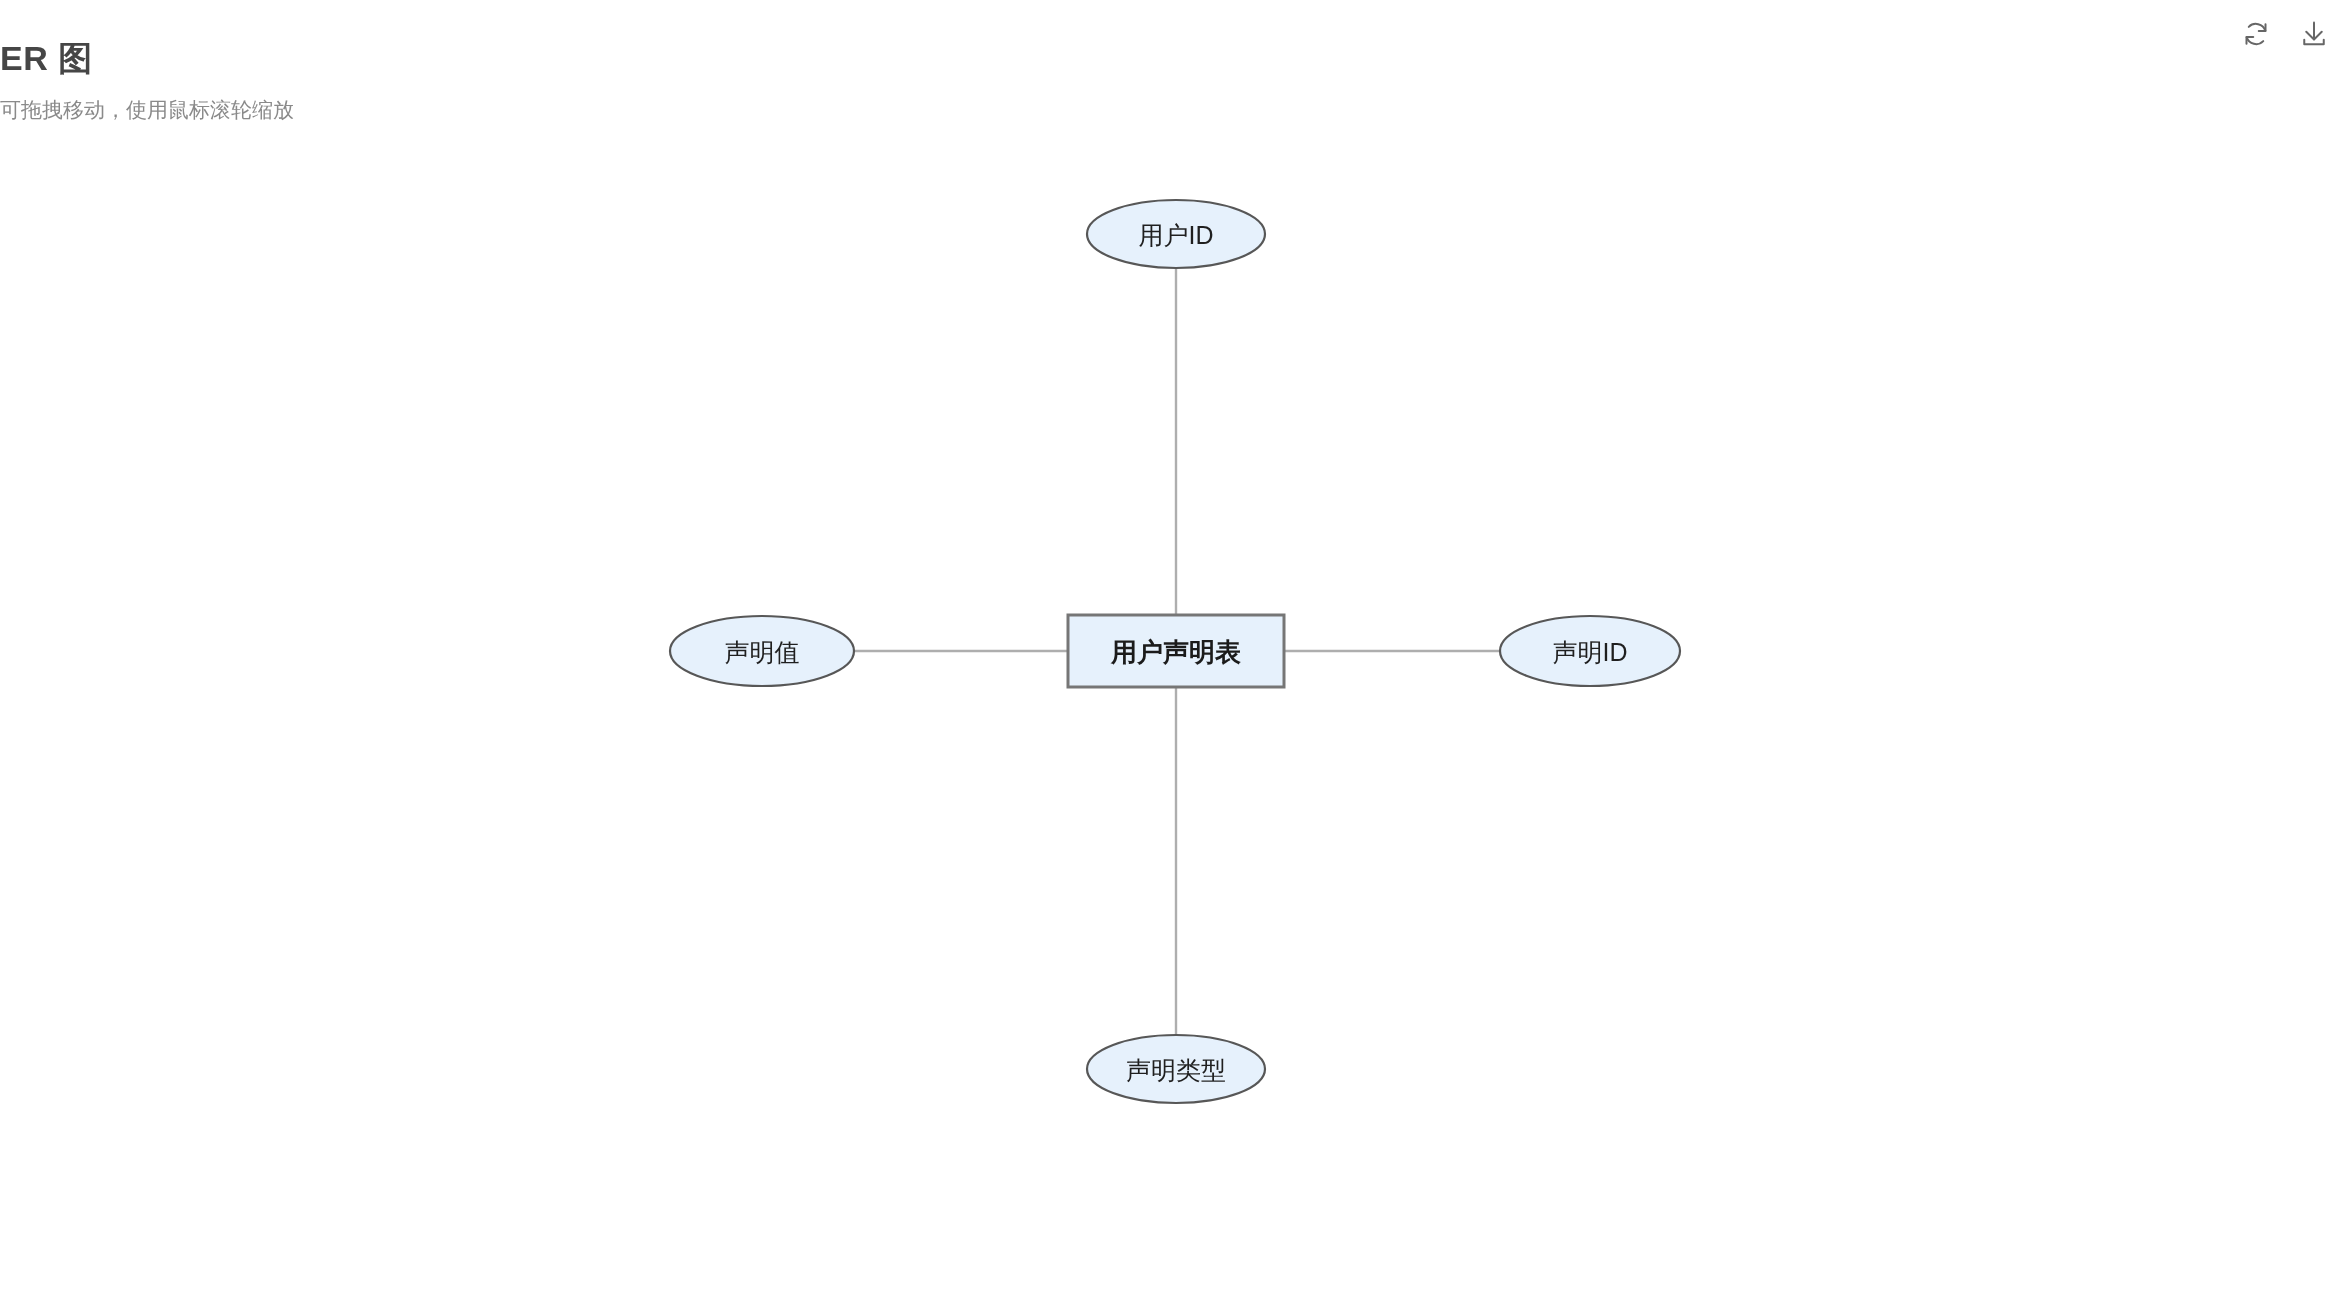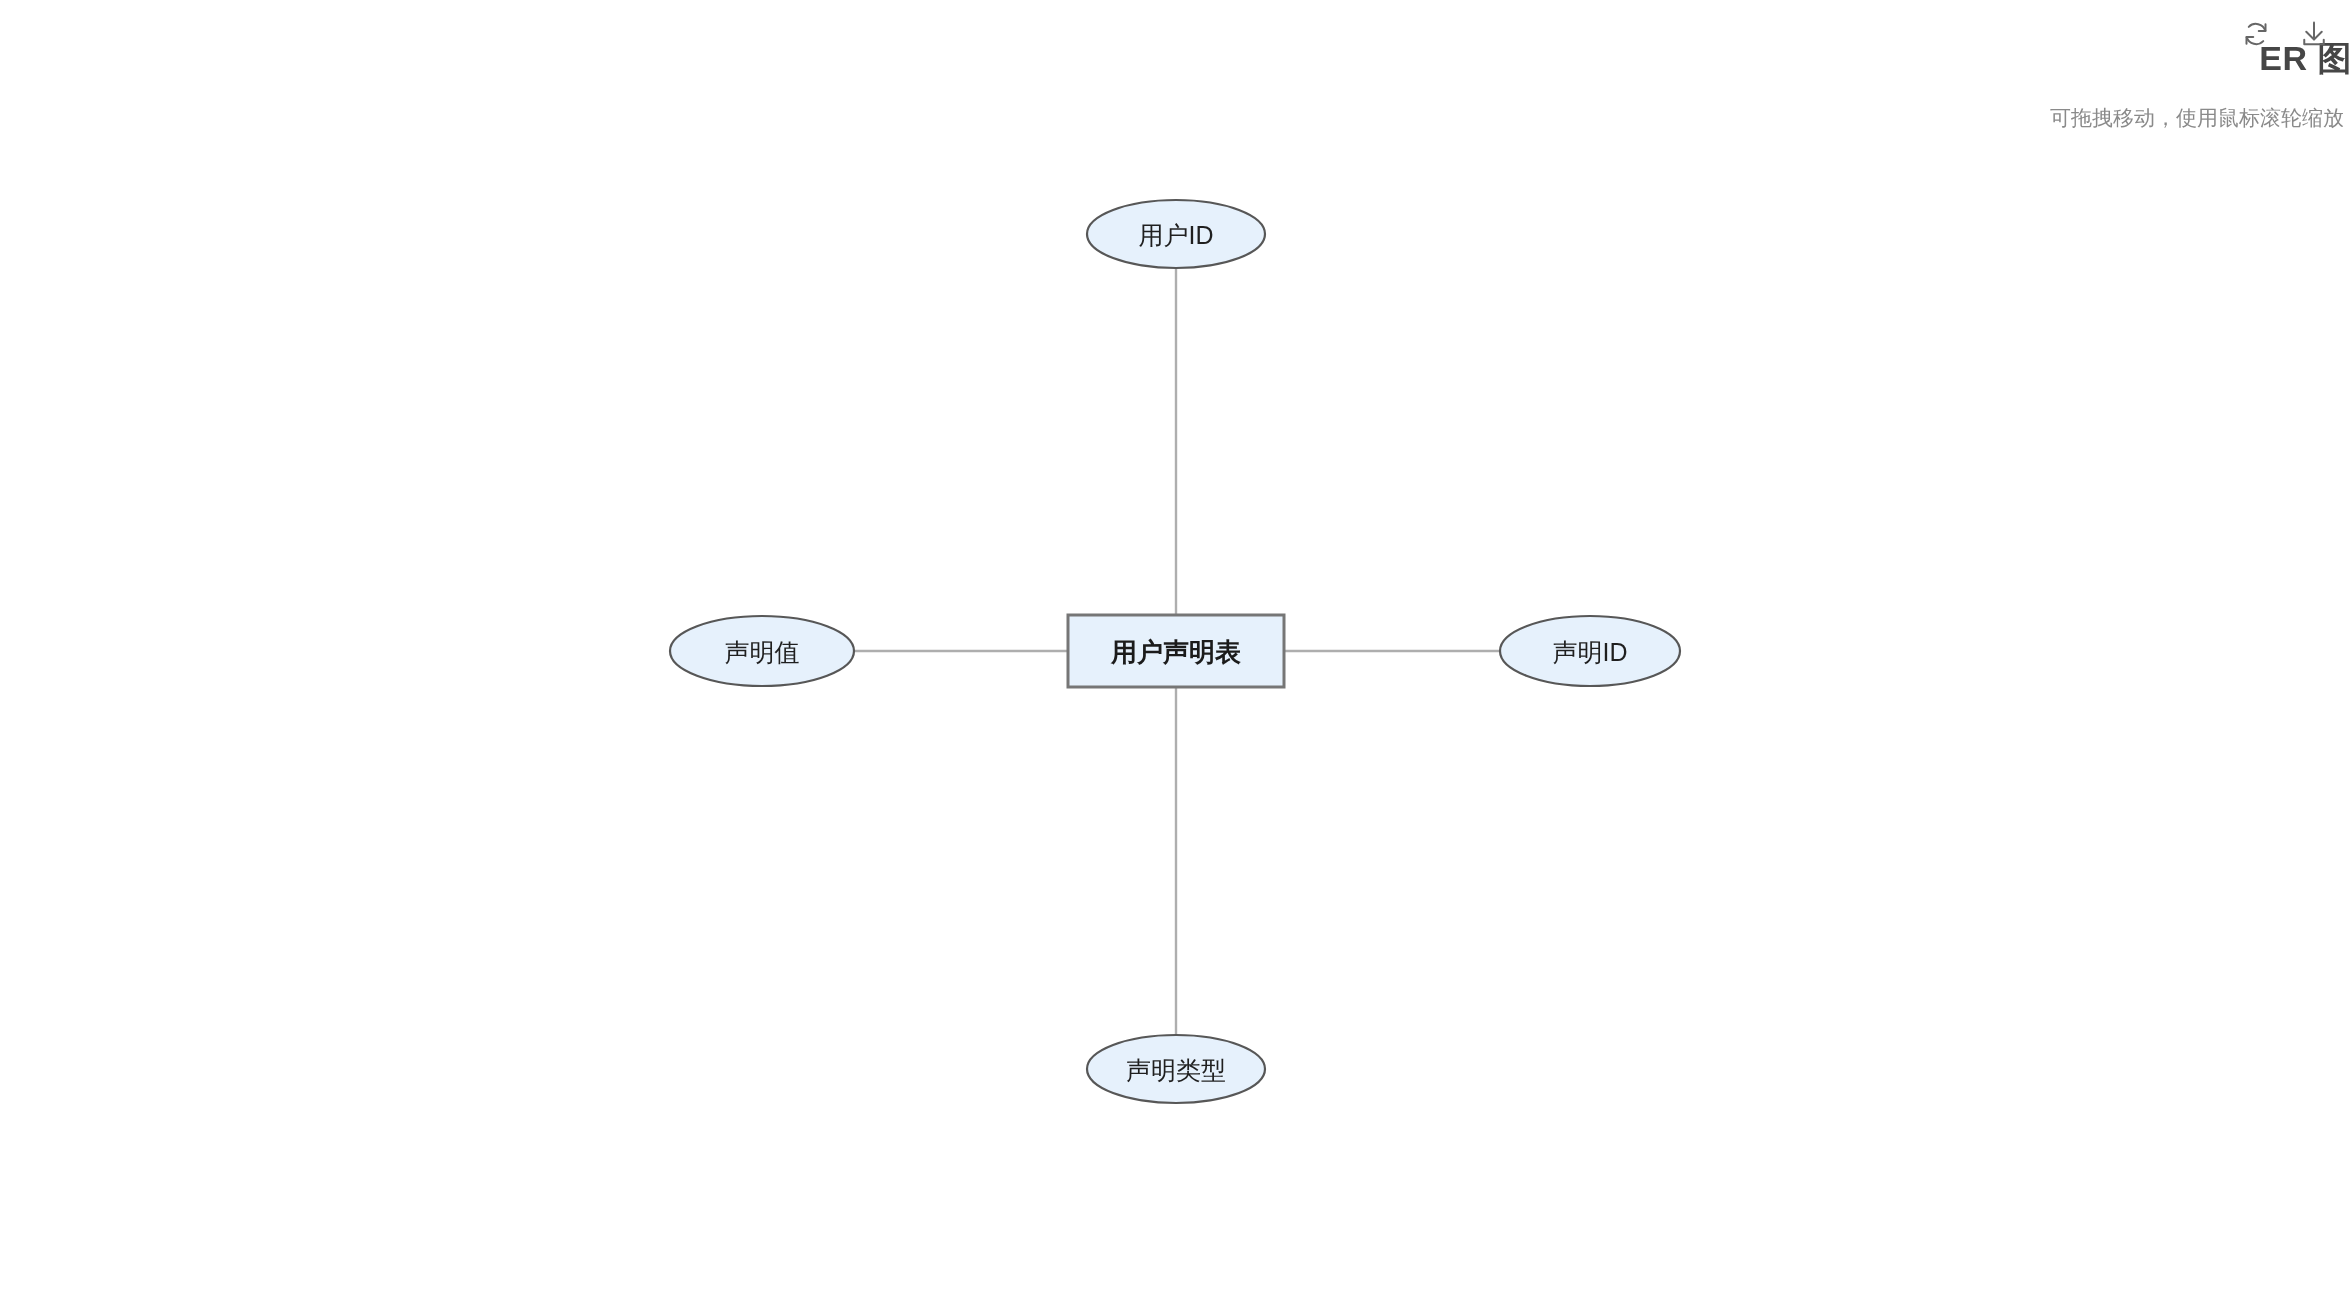--- a/index.html
+++ b/index.html
@@ -40,34 +40,34 @@
   .tool-btn svg {
     display: block;
   }
 
   
   #header {
     position: absolute;
     top: 0;
     left: 0;
     width: 2352px;
-    text-align: right;
+    text-align: left;
     pointer-events: none;
   }
   #page-title {
     margin: 0;
     padding-top: 38px;
     font-size: 34px;
     font-weight: bold;
     color: #464646;
     letter-spacing: 0.5px;
     line-height: 1.2;
   }
   #page-subtitle {
-    margin: 8px;
+    margin: 0;
     padding-top: 18px;
     font-size: 21px;
     font-weight: normal;
     color: #8a8a8a;
     line-height: 1.2;
   }
 
   
   #diagram-canvas {
     position: absolute;

